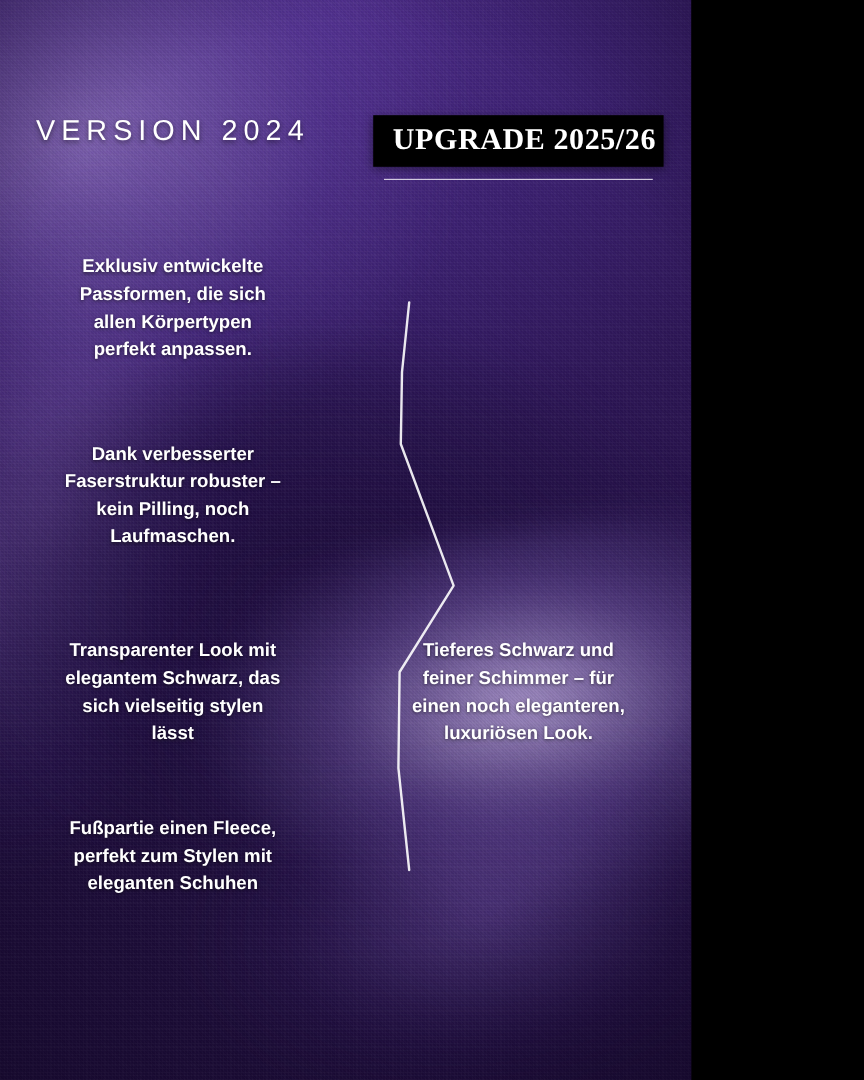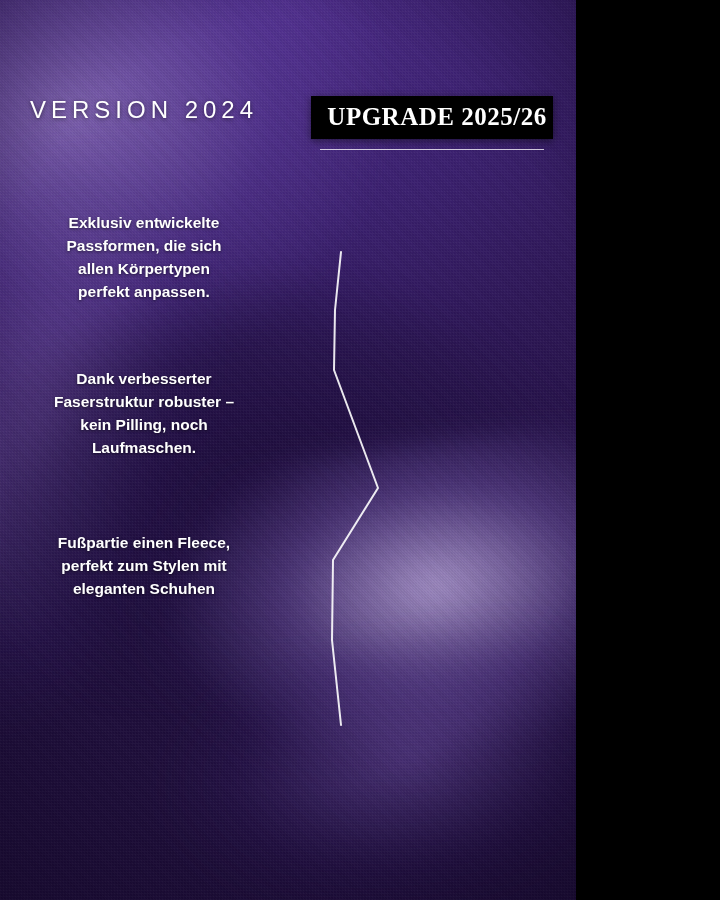--- a/index.html
+++ b/index.html
@@ -231,20 +231,28 @@
           <div class="cell-inner">Exklusiv entwickelte Passformen, die sich allen Körpertypen perfekt anpassen.</div>
         </div>
       </div>
 
       <div class="row row-1">
         <div class="cell">
           <div class="cell-inner">Dank verbesserter Faserstruktur robuster – kein Pilling, noch Laufmaschen.</div>
         </div>
       </div>
 
+      <div class="row row-2">
+        <div class="cell">
+          <div class="cell-inner">Transparenter Look mit elegantem Schwarz, das sich vielseitig stylen lässt</div>
+        </div>
+        <div class="cell">
+          <div class="cell-inner">Tieferes Schwarz und feiner Schimmer – für einen noch eleganteren, luxuriösen Look.</div>
+        </div>
+      </div>
 
       <div class="row row-3">
         <div class="cell">
           <div class="cell-inner">Fußpartie einen Fleece, perfekt zum Stylen mit eleganten Schuhen</div>
         </div>
       </div>
 
     </div>
   </div>
 </div>

